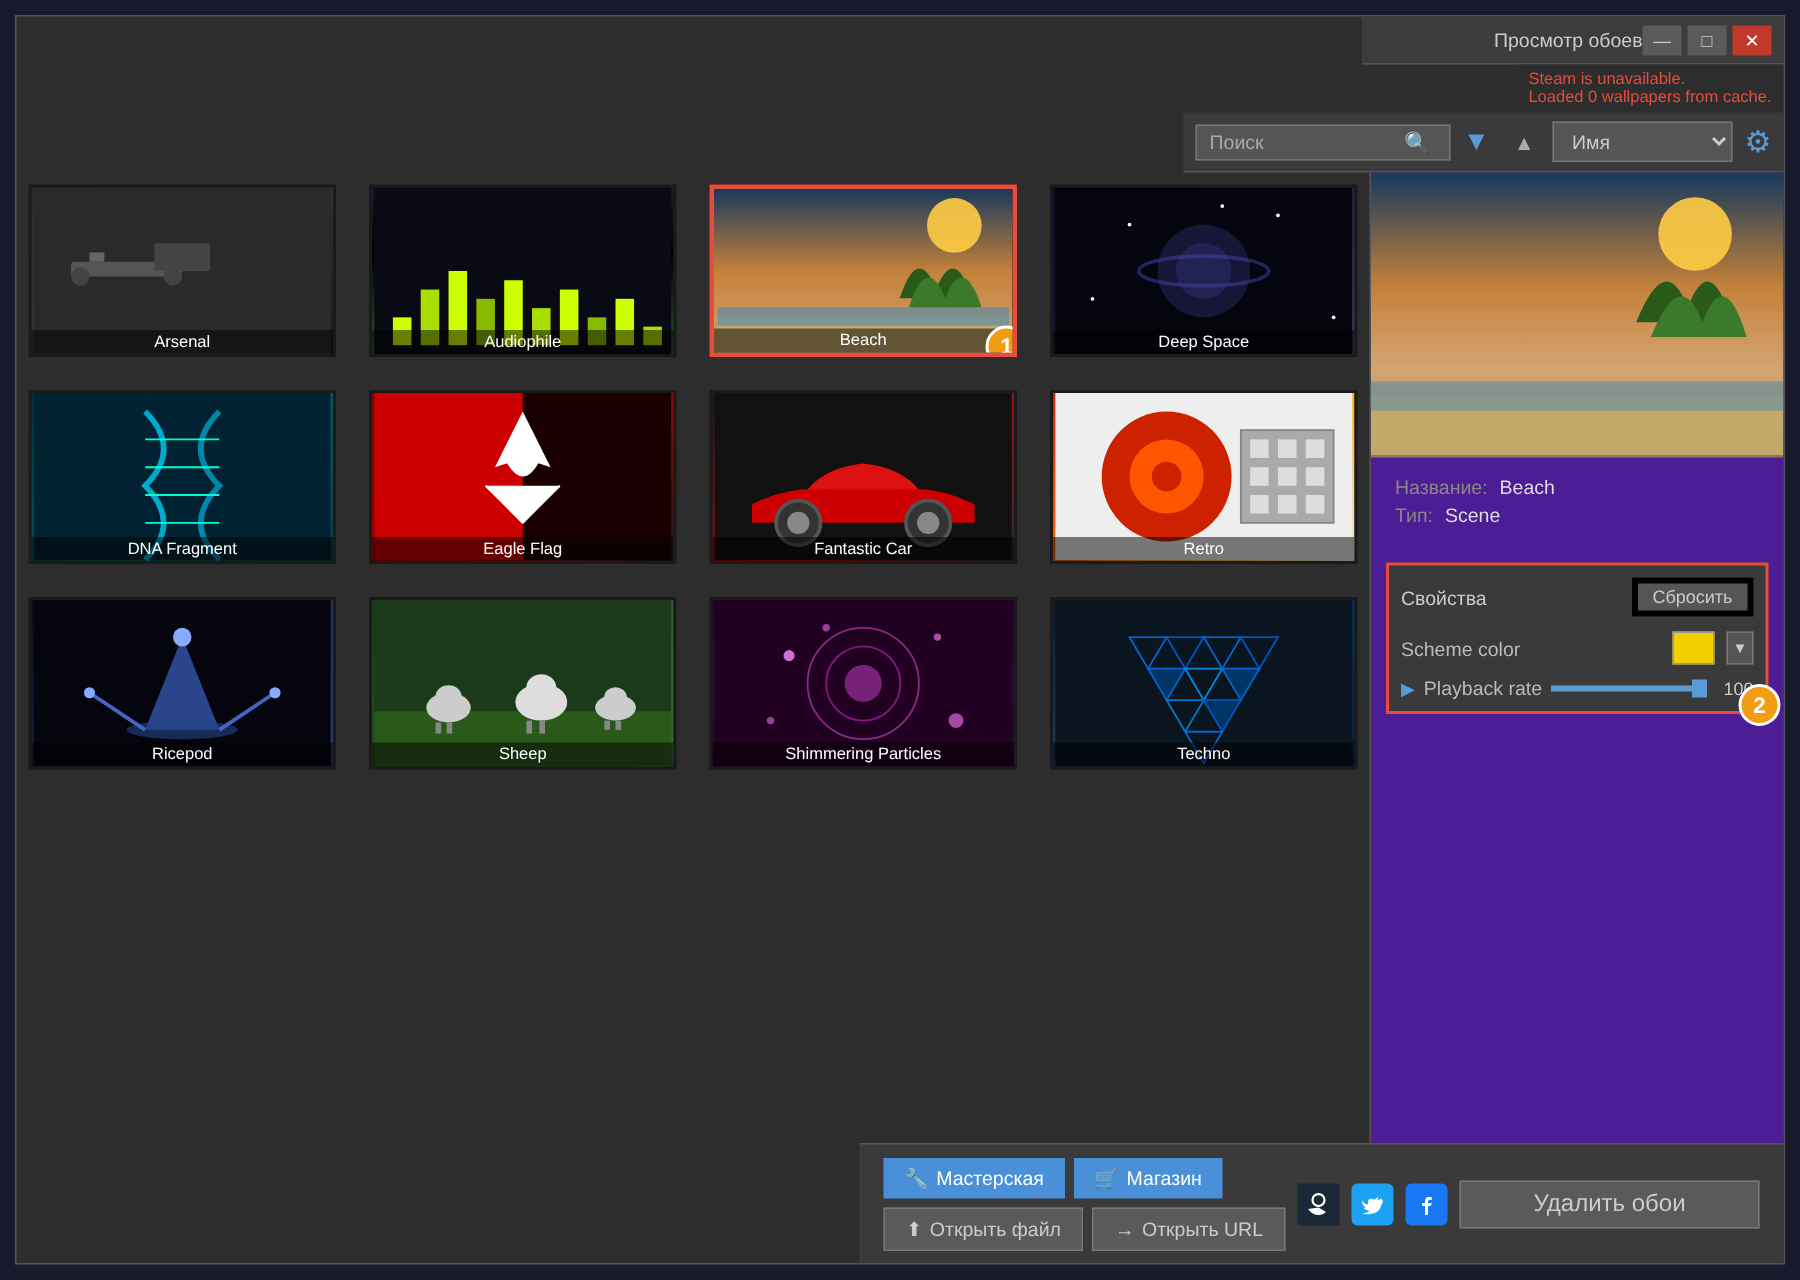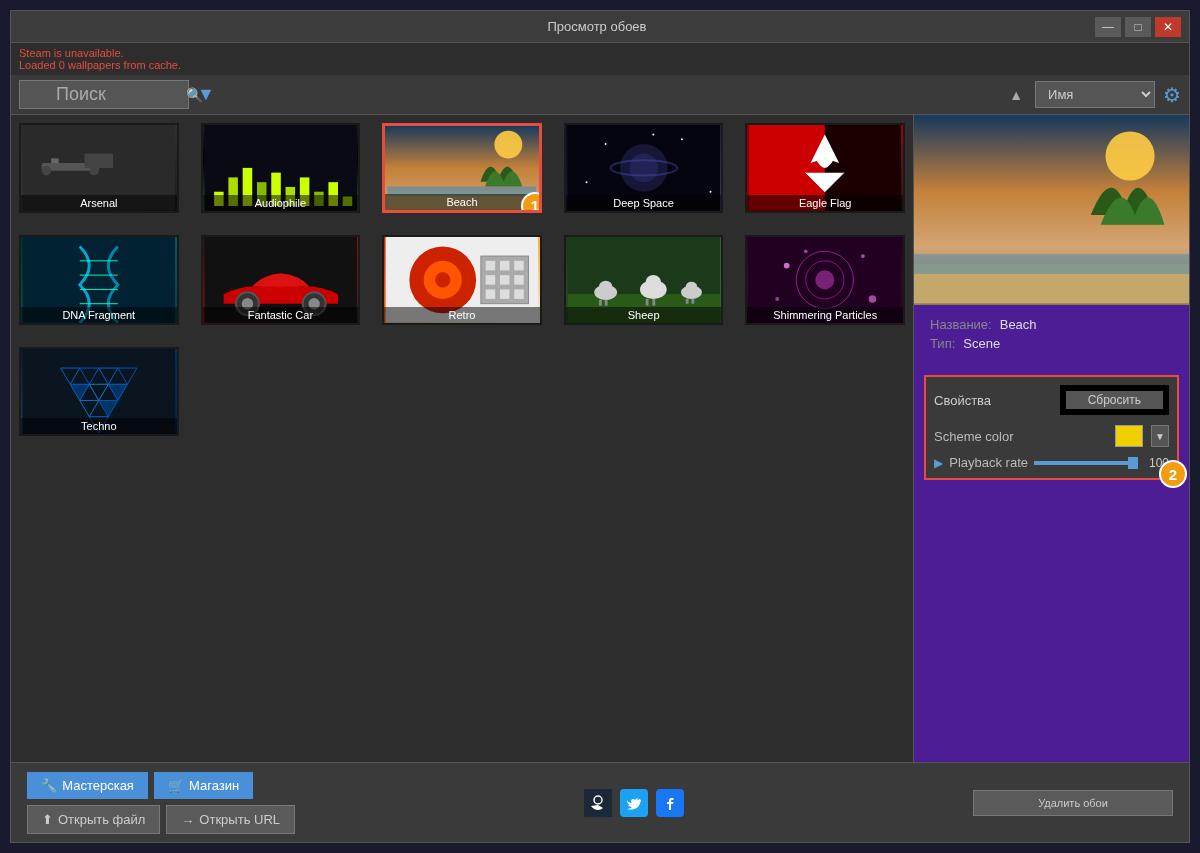--- a/index.html
+++ b/index.html
@@ -13,20 +13,21 @@
       min-height: 100vh;
     }
     .window {
       width: 1180px;
       height: 833px;
       background: #2d2d2d;
       border: 1px solid #555;
       display: flex;
       flex-direction: column;
       position: relative;
+      align-items: flex-end;
     }
     .titlebar {
       background: #3c3c3c;
       height: 32px;
       display: flex;
       align-items: center;
       justify-content: space-between;
       padding: 0 8px;
       border-bottom: 1px solid #555;
       flex-shrink: 0;
@@ -82,22 +83,21 @@
       border: 1px solid #777;
       padding: 3px 8px;
       width: 170px;
     }
     .search-box input {
       background: transparent;
       border: none;
       color: #ccc;
       outline: none;
       width: 130px;
-      font-size: 18px;
-      margin-left: 28px;
+      font-size: 13px;
     }
     .search-box input::placeholder { color: #aaa; }
     .search-icon { color: #aaa; font-size: 14px; }
     .filter-icon { color: #5b9bd5; font-size: 18px; cursor: pointer; }
     .toolbar-spacer { flex: 1; }
     .sort-arrow { color: #aaa; font-size: 14px; margin-right: 4px; }
     .sort-dropdown {
       background: #555;
       border: 1px solid #777;
       color: #ccc;
@@ -120,21 +120,21 @@
     .gallery-area {
       flex: 1;
       padding: 8px;
       overflow-y: auto;
       display: flex;
       flex-direction: column;
       gap: 4px;
     }
     .gallery-grid {
       display: grid;
-      grid-template-columns: repeat(5, 1fr);
+      grid-template-columns: repeat(4, 1fr);
       gap: 22px;
     }
     .wallpaper-item {
       position: relative;
       cursor: pointer;
       background: #1a1a1a;
       aspect-ratio: 16/9;
       overflow: hidden;
       border: 2px solid transparent;
     }
@@ -215,23 +215,23 @@
     }
     .properties-header {
       display: flex;
       justify-content: space-between;
       align-items: center;
       margin-bottom: 10px;
     }
     .properties-title { color: #ccc; font-size: 13px; }
     .reset-btn {
       background: #555;
-      border: 6px solid #000000;
-      color: #ccc;
-      padding: 2px 22px;
+      border: 4px solid #000000;
+      color: #ccc;
+      padding: 2px 10px;
       cursor: pointer;
       font-size: 12px;
     }
     .property-row {
       display: flex;
       align-items: center;
       margin-bottom: 8px;
       gap: 8px;
     }
     .property-label { color: #bbb; font-size: 13px; flex: 1; }
@@ -356,21 +356,21 @@
       flex-direction: column;
       gap: 6px;
       align-items: flex-end;
     }
     .delete-btn {
       background: #5a5a5a;
       border: 1px solid #777;
       color: #ccc;
       padding: 6px 20px;
       cursor: pointer;
-      font-size: 11px;
+      font-size: 16px;
       width: 200px;
       text-align: center;
     }
     .ok-cancel-row { display: flex; gap: 6px; }
     .ok-btn {
       background: #1a5a9a;
       border: 2px solid #e74c3c;
       color: white;
       padding: 6px 30px;
       cursor: pointer;
@@ -499,45 +499,45 @@
               <circle cx="20" cy="60" r="1" fill="white"></circle>
               <circle cx="150" cy="70" r="1" fill="white"></circle>
               <circle cx="90" cy="10" r="1" fill="white"></circle>
             </svg>
           </div>
           <div class="wallpaper-label">Deep Space</div>
         </div>
 
 
         <div class="wallpaper-item">
-          <div class="thumb thumb-eagleflag">
-            <svg viewBox="0 0 160 90" xmlns="http://www.w3.org/2000/svg">
-              <rect width="160" height="90" fill="#1a0000"></rect>
-              <rect x="0" y="0" width="80" height="90" fill="#cc0000"></rect>
-              <path d="M80 10 L95 40 L80 35 L65 40 Z" fill="#ffffff"></path>
-              <path d="M70 35 Q80 55 90 35" fill="#ffffff"></path>
-              <path d="M60 50 L80 70 L100 50" fill="#ffffff" stroke="#ffffff" stroke-width="1"></path>
-            </svg>
-          </div>
-          <div class="wallpaper-label">Eagle Flag</div>
-        </div>
-
-        <div class="wallpaper-item">
           <div class="thumb thumb-dnafragment">
             <svg viewBox="0 0 160 90" xmlns="http://www.w3.org/2000/svg">
               <rect width="160" height="90" fill="#002233"></rect>
               <path d="M60 10 Q80 30 60 50 Q80 70 60 90" fill="none" stroke="#00aacc" stroke-width="3"></path>
               <path d="M100 10 Q80 30 100 50 Q80 70 100 90" fill="none" stroke="#0088aa" stroke-width="3"></path>
               <line x1="60" y1="25" x2="100" y2="25" stroke="#00ffcc" stroke-width="1"></line>
               <line x1="60" y1="40" x2="100" y2="40" stroke="#00ffcc" stroke-width="1"></line>
               <line x1="60" y1="55" x2="100" y2="55" stroke="#00ffcc" stroke-width="1"></line>
               <line x1="60" y1="70" x2="100" y2="70" stroke="#00ffcc" stroke-width="1"></line>
             </svg>
           </div>
           <div class="wallpaper-label">DNA Fragment</div>
+        </div>
+
+        <div class="wallpaper-item">
+          <div class="thumb thumb-eagleflag">
+            <svg viewBox="0 0 160 90" xmlns="http://www.w3.org/2000/svg">
+              <rect width="160" height="90" fill="#1a0000"></rect>
+              <rect x="0" y="0" width="80" height="90" fill="#cc0000"></rect>
+              <path d="M80 10 L95 40 L80 35 L65 40 Z" fill="#ffffff"></path>
+              <path d="M70 35 Q80 55 90 35" fill="#ffffff"></path>
+              <path d="M60 50 L80 70 L100 50" fill="#ffffff" stroke="#ffffff" stroke-width="1"></path>
+            </svg>
+          </div>
+          <div class="wallpaper-label">Eagle Flag</div>
         </div>
 
         <div class="wallpaper-item">
           <div class="thumb thumb-fantasticcar">
             <svg viewBox="0 0 160 90" xmlns="http://www.w3.org/2000/svg">
               <rect width="160" height="90" fill="#111"></rect>
               <path d="M20 60 Q40 50 60 52 Q80 45 100 52 Q120 50 140 60 L140 70 L20 70 Z" fill="#cc0000"></path>
               <path d="M50 52 Q60 40 80 38 Q100 40 110 52 Z" fill="#dd1111"></path>
               <ellipse cx="45" cy="70" rx="12" ry="12" fill="#333" stroke="#555" stroke-width="2"></ellipse>
               <ellipse cx="45" cy="70" rx="6" ry="6" fill="#888"></ellipse>
@@ -563,20 +563,35 @@
               <rect x="120" y="40" width="10" height="10" fill="#ddd"></rect>
               <rect x="135" y="40" width="10" height="10" fill="#ddd"></rect>
               <rect x="105" y="55" width="10" height="10" fill="#ddd"></rect>
               <rect x="120" y="55" width="10" height="10" fill="#ddd"></rect>
               <rect x="135" y="55" width="10" height="10" fill="#ddd"></rect>
             </svg>
           </div>
           <div class="wallpaper-label">Retro</div>
         </div>
 
+        <div class="wallpaper-item">
+          <div class="thumb thumb-ricepod">
+            <svg viewBox="0 0 160 90" xmlns="http://www.w3.org/2000/svg">
+              <rect width="160" height="90" fill="#050510"></rect>
+              <path d="M60 70 L80 20 L100 70 Z" fill="#3355aa" opacity="0.8"></path>
+              <ellipse cx="80" cy="70" rx="30" ry="5" fill="#224488" opacity="0.6"></ellipse>
+              <line x1="60" y1="70" x2="30" y2="50" stroke="#4466bb" stroke-width="2"></line>
+              <line x1="100" y1="70" x2="130" y2="50" stroke="#4466bb" stroke-width="2"></line>
+              <circle cx="80" cy="20" r="5" fill="#88aaff"></circle>
+              <circle cx="30" cy="50" r="3" fill="#88aaff"></circle>
+              <circle cx="130" cy="50" r="3" fill="#88aaff"></circle>
+            </svg>
+          </div>
+          <div class="wallpaper-label">Ricepod</div>
+        </div>
 
         <div class="wallpaper-item">
           <div class="thumb thumb-sheep">
             <svg viewBox="0 0 160 90" xmlns="http://www.w3.org/2000/svg">
               <rect width="160" height="90" fill="#1a3a1a"></rect>
               <rect x="0" y="60" width="160" height="30" fill="#2a5a1a"></rect>
               <ellipse cx="40" cy="58" rx="12" ry="8" fill="#cccccc"></ellipse>
               <ellipse cx="40" cy="52" rx="7" ry="6" fill="#cccccc"></ellipse>
               <rect x="33" y="66" width="3" height="6" fill="#888"></rect>
               <rect x="39" y="66" width="3" height="6" fill="#888"></rect>

